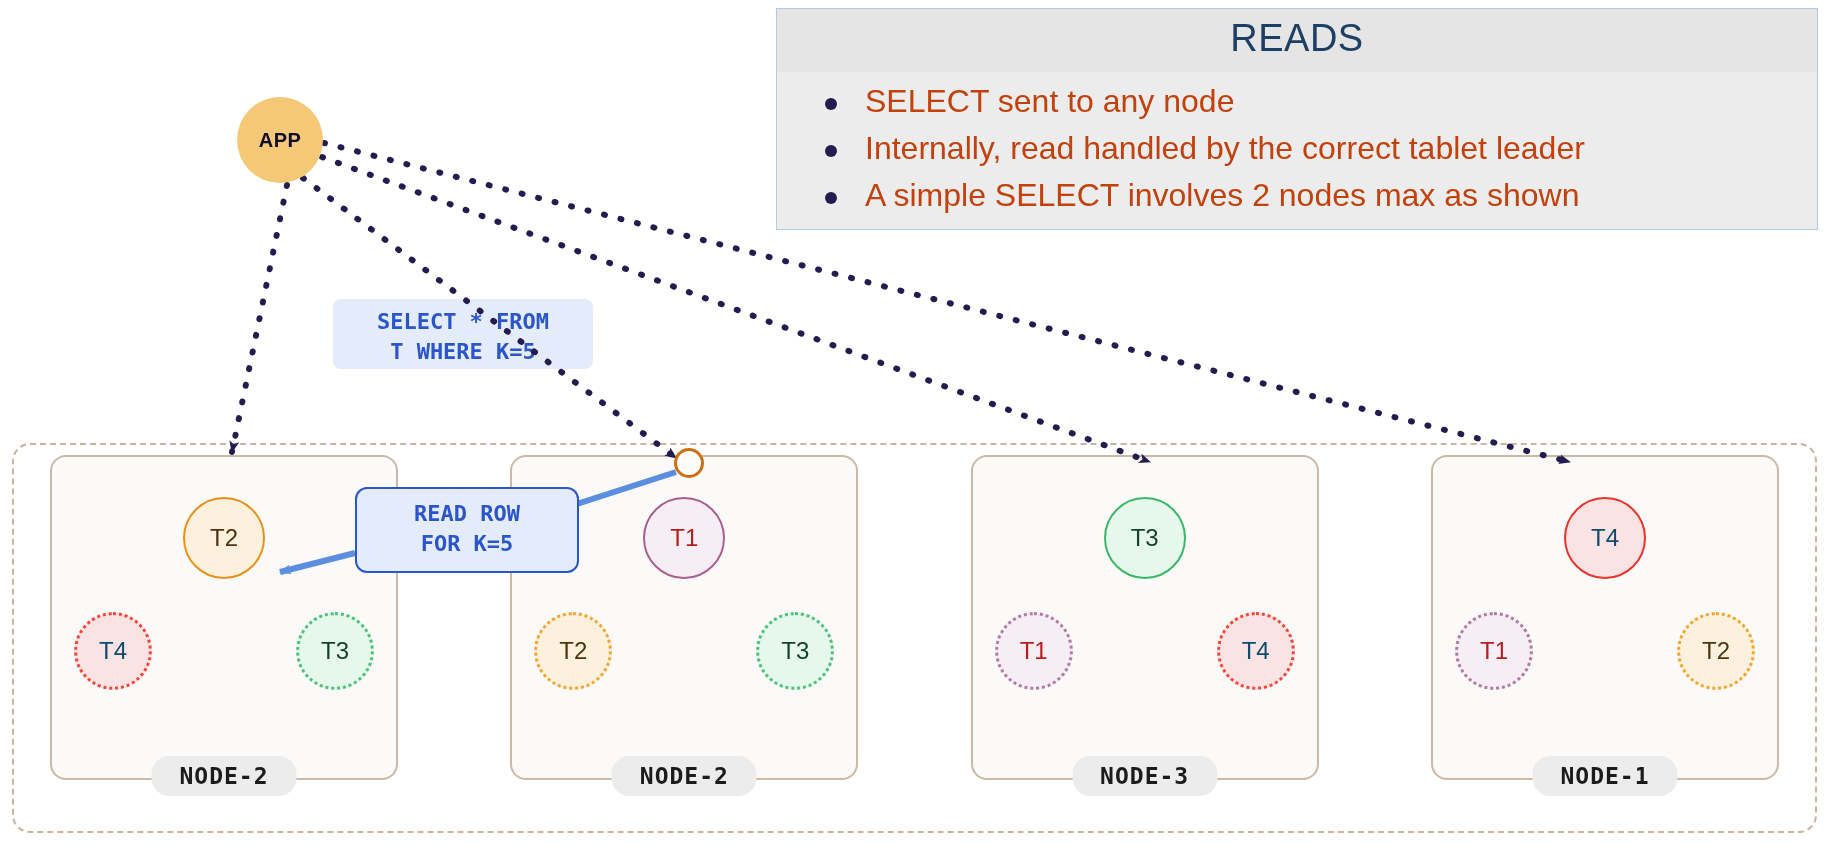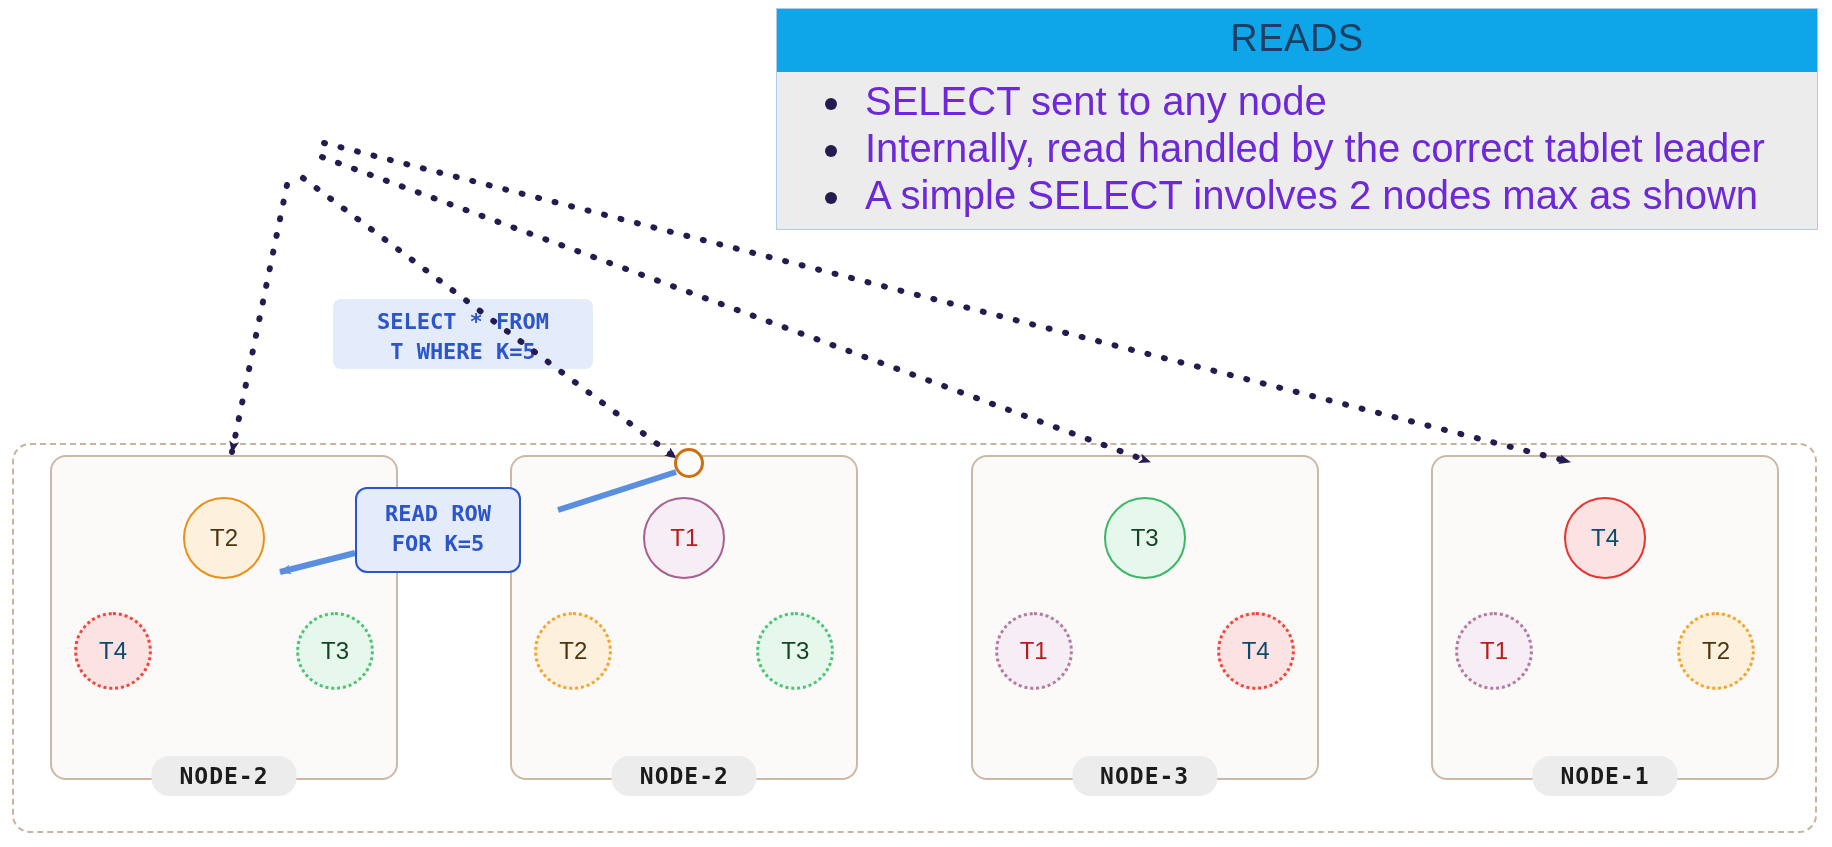--- a/index.html
+++ b/index.html
@@ -58,37 +58,37 @@
     border: 1px solid #aecbe8;
     background: #ffffff;
     box-sizing: border-box;
     z-index: 20;
   }
   .reads-title {
     text-align: center;
     font-size: 38px;
     color: #1c3f63;
     padding: 8px 0 12px 0;
-    background: #0ea5e9;
+    background: #e5e5e5;
     letter-spacing: .5px;
   }
   .reads-body {
     background: #ececec;
     padding: 6px 0 10px 0;
   }
   .reads-body ul {
     margin: 0;
     padding: 0 0 0 30px;
     list-style: none;
   }
   .reads-body li {
     position: relative;
-    font-size: 40px;
+    font-size: 32px;
     line-height: 47px;
-    color: #6d28d9;
+    color: #c2410c;
     padding-left: 58px;
     white-space: nowrap;
   }
   .reads-body li::before {
     content: "";
     position: absolute;
     left: 18px;
     top: 20px;
     width: 12px;
     height: 12px;
@@ -114,21 +114,21 @@
     color: #2b55c8;
     z-index: 4;
     white-space: pre-line;
   }
 
   
   .read-callout {
     position: absolute;
     left: 355px;
     top: 487px;
-    width: 166px;
+    width: 224px;
     padding: 10px 4px 12px 4px;
     box-sizing: border-box;
     background: #e4ebfb;
     border: 2px solid #2b55c8;
     border-radius: 12px;
     text-align: center;
     font-family: "DejaVu Sans Mono", monospace;
     font-weight: bold;
     font-size: 22px;
     line-height: 30px;
@@ -263,20 +263,23 @@
 
     <path d="M322,157 L1150,462" stroke="#241c4e" stroke-width="6" stroke-linecap="round" stroke-dasharray="1 16" fill="none" marker-end="url(#arrowDark)"></path>
 
     <path d="M324,143 L1570,462" stroke="#241c4e" stroke-width="6" stroke-linecap="round" stroke-dasharray="1 16" fill="none" marker-end="url(#arrowDark)"></path>
 
     <path d="M676,472 L558,510" stroke="#5b8ede" stroke-width="6" fill="none"></path>
 
     <path d="M355,553 L280,572" stroke="#5b8ede" stroke-width="6" fill="none" marker-end="url(#arrowBlue)"></path>
   </svg>
 
+  <div class="app-circle">
+    <span>APP</span>
+  </div>
 
   <div class="sql-label">SELECT * FROM
 T WHERE K=5</div>
 
   <div class="reads-panel">
     <div class="reads-title">READS</div>
     <div class="reads-body">
       <ul>
         <li>SELECT sent to any node</li>
         <li>Internally, read handled by the correct tablet leader</li>

